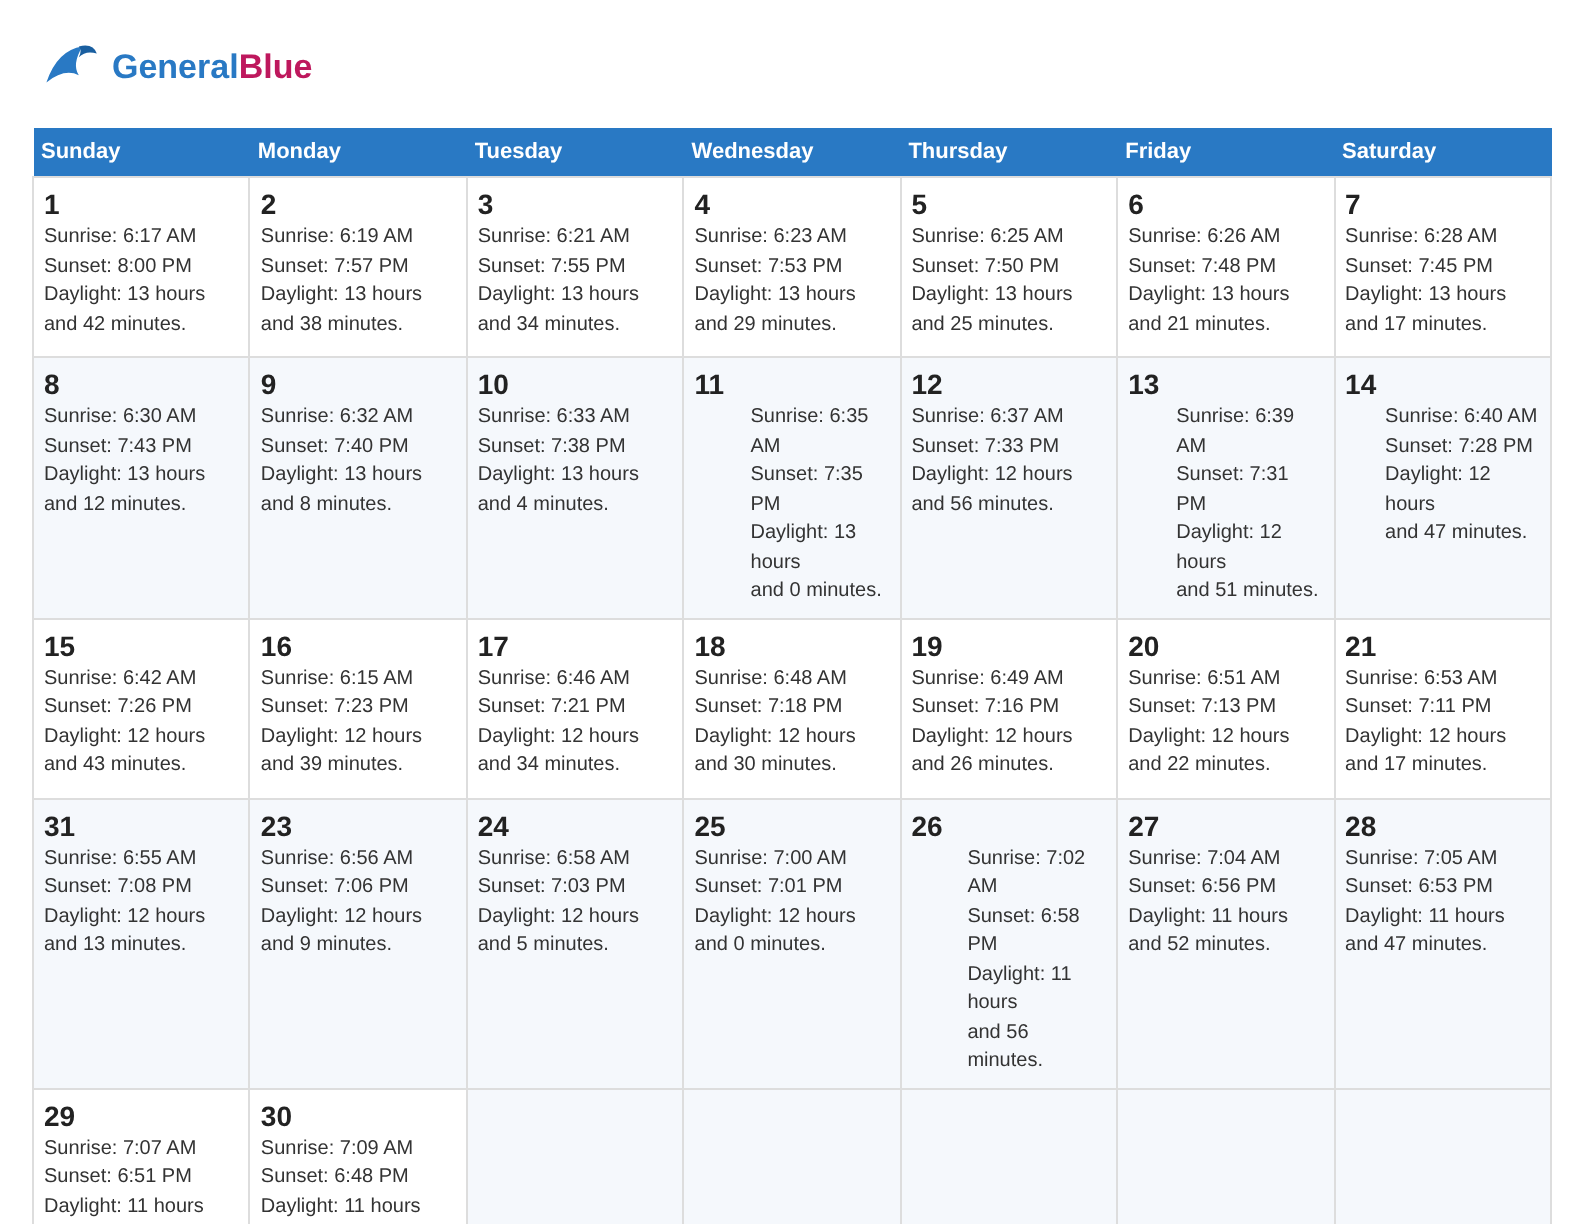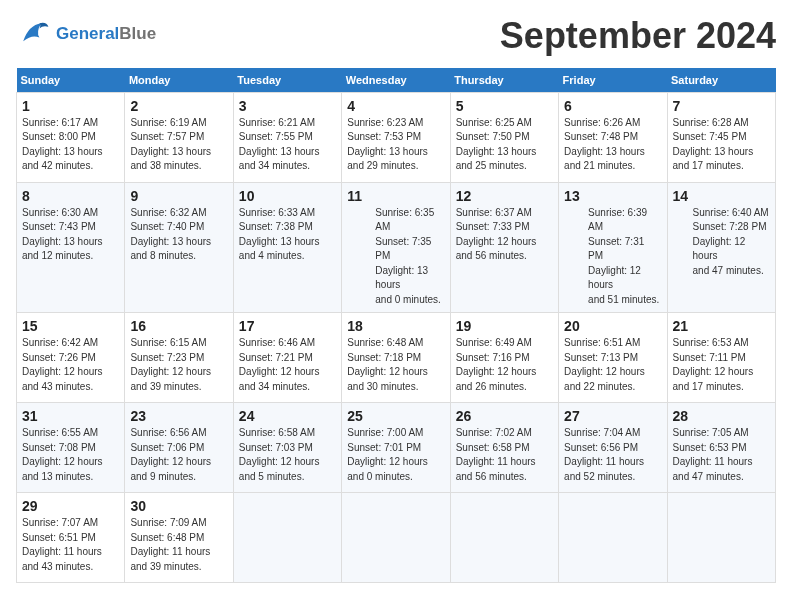--- a/index.html
+++ b/index.html
@@ -82,26 +82,25 @@
 <body>
 
 <div class="header">
   <div class="logo">
     <svg class="logo-bird" viewBox="0 0 40 40">
       <path d="M8 28 Q14 10 28 8 Q22 18 26 24 Q18 20 8 28Z" fill="#2979c4"></path>
       <path d="M26 8 Q34 6 36 12 Q30 10 26 14 Q28 10 26 8Z" fill="#1a5fa0"></path>
     </svg>
     <div>
       <div style="font-size:17px;font-weight:bold;color:#333;line-height:1.15">
-        <span style="color:#2979c4">General</span><span style="color:#737373">Blue</span>
+        <span style="color:#2979c4">General</span><span style="color:#be185d">Blue</span>
       </div>
     </div>
   </div>
   <div class="title-block">
-    <div class="month-title">September 2024</div>
   </div>
 </div>
 
 <table class="calendar">
   <thead>
     <tr>
     <th>Sunday</th>
         <th>Monday</th>
         <th>Tuesday</th>
         <th>Wednesday</th>
@@ -288,21 +287,21 @@
         </td>
         <td>
           <span class="day-num">25</span>
           <div class="day-info" style="white-space: pre-line;">Sunrise: 7:00 AM
 Sunset: 7:01 PM
 Daylight: 12 hours
 and 0 minutes.</div>
         </td>
         <td>
           <span class="day-num">26</span>
-          <div class="day-info" style="white-space: pre-line;">Sunrise: 7:02 AM
+          <div class="day-info" style="white-space: pre-line; margin-left: 28px;">Sunrise: 7:02 AM
 Sunset: 6:58 PM
 Daylight: 11 hours
 and 56 minutes.</div>
         </td>
         <td>
           <span class="day-num">27</span>
           <div class="day-info" style="white-space: pre-line;">Sunrise: 7:04 AM
 Sunset: 6:56 PM
 Daylight: 11 hours
 and 52 minutes.</div>

